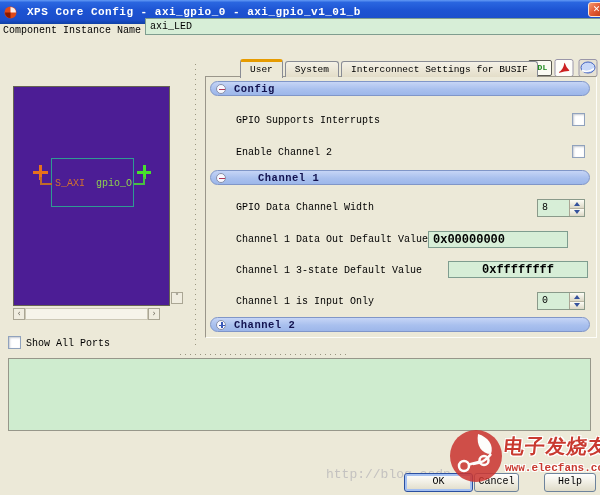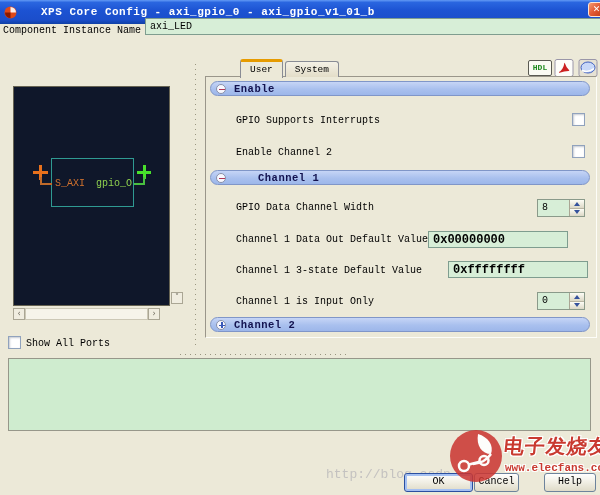--- a/index.html
+++ b/index.html
@@ -9,21 +9,21 @@
     background: #ece9d8;
     font-family: "Liberation Mono", monospace;
     overflow: hidden;
     color: #000;
   }
 
   
   .titlebar {
     position:absolute; left:0; top:0; width:600px; height:19px;
     background: linear-gradient(180deg,#639af5 0%,#2a66e0 10%,#1c52d2 45%,#1b4ecb 82%,#1040a6 100%);
-    display:flex; align-items:center; padding:12px 4px; gap:24px;
+    display:flex; align-items:center; padding:12px 4px; gap:10px;
   }
   .title-text { color:#fff; font-weight:bold; font-size:11px; letter-spacing:.5px; white-space:nowrap; }
   .close-btn {
     position:absolute; left:588px; top:2px; width:17px; height:15px;
     border:1px solid #fde4d4; border-radius:3px;
     background: linear-gradient(135deg,#f59b71 0%,#e25b35 45%,#bf3a10 100%);
     color:#fff; font-size:9px; font-weight:bold; text-align:center; line-height:13px;
     font-family:"DejaVu Sans",sans-serif;
   }
 
@@ -31,21 +31,21 @@
   .lbl { position:absolute; font-size:10px; white-space:nowrap; }
   .green-input {
     position:absolute; background:#d7eed7; border:1px solid #7f9d8f;
     font-family:"Liberation Mono",monospace; font-size:10px; padding:0 4px; color:#000;
   }
   .hexval { font-weight:bold; font-size:12px; }
 
   
   .canvas {
     position:absolute; left:13px; top:86px; width:157px; height:220px;
-    background:#0f172a; border:1px solid #666352;
+    background:#4c1d95; border:1px solid #666352;
   }
   .ipbox { position:absolute; left:37px; top:71px; width:83px; height:49px; border:1px solid #2f9a92; }
   .portlbl { position:absolute; font-size:10px; white-space:nowrap; }
   .cross { position:absolute; width:15px; height:15px; }
   .cross .cb { position:absolute; }
   .wire { position:absolute; }
 
   
   .sb-btn {
     position:absolute; width:12px; height:12px; background:#f0ede0;
@@ -202,20 +202,21 @@
 
 <span class="xp-checkbox" style="left:8px; top:336px;"></span>
 <div class="lbl" style="left:26px; top:338px;">Show All Ports</div>
 
 <div class="v-splitter"></div>
 <div class="h-splitter"></div>
 
 <div class="tabrow">
   <div class="tab active">User</div>
   <div class="tab">System</div>
+  <div class="tab">Interconnect Settings for BUSIF</div>
 </div>
 
 <div class="hdl-btn">HDL</div>
 <div class="icon-btn" style="left:554px; top:59px;">
   <svg width="20" height="18" viewBox="0 0 20 18">
     <rect x="1" y="0.5" width="18" height="17" rx="2" fill="#fdfdfa" stroke="#9a96a8"></rect>
     <path d="M5 13 Q7 12 8.5 9.5 Q10 7 10.2 4.5 Q10.4 3 11 4.5 Q12 8 15 11 Q16 12 14.5 12 Q10 12 6.5 13.5 Q4.5 14.2 5 13 Z" fill="#cc2222"></path>
   </svg>
 </div>
 <div class="icon-btn" style="left:578px; top:59px;">
@@ -223,21 +224,21 @@
     <rect x="1" y="0.5" width="18" height="17" rx="2" fill="#e6e2d4" stroke="#9a96a8"></rect>
     <ellipse cx="10" cy="8.5" rx="7" ry="5.5" fill="#c8d8f8" stroke="#4060c0"></ellipse>
     <path d="M4 11.5 Q10 14 16 9.5" stroke="#ffffff" fill="none" stroke-width="1.5"></path>
   </svg>
 </div>
 
 <div class="panel"></div>
 
 <div class="section-hdr" style="top:81px;">
   <span class="tgl minus"></span>
-  <span class="section-title">Enable</span>
+  <span class="section-title">Config</span>
 </div>
 <div class="lbl" style="left:236px; top:115px;">GPIO Supports Interrupts</div>
 <span class="xp-checkbox" style="left:572px; top:113px;"></span>
 <div class="lbl" style="left:236px; top:147px;">Enable Channel 2</div>
 <span class="xp-checkbox" style="left:572px; top:145px;"></span>
 
 <div class="section-hdr" style="top:170px;gap:32px;">
   <span class="tgl minus"></span>
   <span class="section-title">Channel 1</span>
 </div>
@@ -252,21 +253,21 @@
     <span class="spin-b">
         <span class="tri-dn"></span>
       </span>
   </span>
 </div>
 
 <div class="lbl" style="left:236px; top:234px;">Channel 1 Data Out Default Value</div>
 <input class="green-input hexval" style="left: 428px; top: 231px; width: 140px; height: 17px;" value="0x00000000">
 
 <div class="lbl" style="left:236px; top:265px;text-align:center;">Channel 1 3-state Default Value</div>
-<input class="green-input hexval" style="left: 448px; top: 261px; width: 140px; height: 17px;" value="0xffffffff">
+<input class="green-input hexval" style="left: 448px; top: 261px; width: 140px; height: 17px; text-align: center;" value="0xffffffff">
 
 <div class="lbl" style="left:236px; top:296px;">Channel 1 is Input Only</div>
 <div class="spinner" style="left:537px; top:292px;">
   <span class="spin-value">0</span>
   <span class="spin-btns">
     <span class="spin-b">
         <span class="tri-up"></span>
       </span>
     <span class="spin-b">
         <span class="tri-dn"></span>

